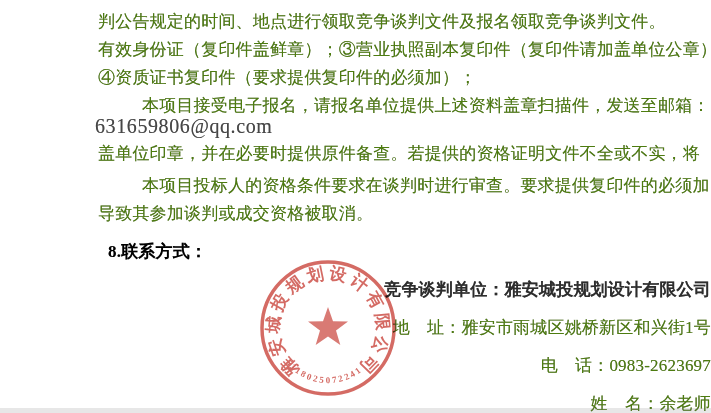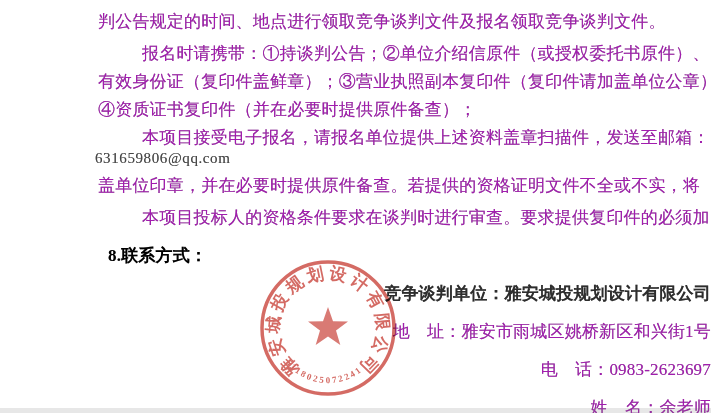--- a/index.html
+++ b/index.html
@@ -13,30 +13,30 @@
   .text-col{
     position:absolute;
     left:98px;top:13px;right:0;
   }
   .line{
     font-size:17px;
     line-height:17px;
     margin-top:11px;
     white-space:nowrap;
     letter-spacing:0.2px;
-    color:#a21caf;
+    color:#4d7c0f;
     text-shadow:0 0 0.5px rgba(70,70,70,0.55);
   }
   .text-col > div:first-of-type{margin-top:0;}
   .indented{margin-left:44px;}
   .gap-lg{margin-top:15px;}
   .email-line{
     margin-left:-3px;
     margin-top:5px;
-    font-size:15px;
+    font-size:20px;
     line-height:15px;
     letter-spacing:0.6px;
     color:#474747;
   }
   .section-heading{
     margin-left:10px;
     margin-top:21px;
     font-weight:bold;
     color:#000000;
   }
@@ -59,27 +59,27 @@
   }
 </style>
 </head>
 <body>
 
 <div class="doc">
 
   <div class="text-col">
 
   <div class="line">判公告规定的时间、地点进行领取竞争谈判文件及报名领取竞争谈判文件。</div>
-      <div class="line indented gap-lg">报名时请携带：①持谈判公告；②单位介绍信原件（或授权委托书原件）、</div>
       <div class="line">有效身份证（复印件盖鲜章）；③营业执照副本复印件（复印件请加盖单位公章）；</div>
-      <div class="line">④资质证书复印件（并在必要时提供原件备查）；</div>
+      <div class="line">④资质证书复印件（要求提供复印件的必须加）；</div>
       <div class="line indented">本项目接受电子报名，请报名单位提供上述资料盖章扫描件，发送至邮箱：</div>
       <div class="line email-line">631659806@qq.com</div>
       <div class="line">盖单位印章，并在必要时提供原件备查。若提供的资格证明文件不全或不实，将</div>
       <div class="line indented gap-lg">本项目投标人的资格条件要求在谈判时进行审查。要求提供复印件的必须加</div>
+      <div class="line">导致其参加谈判或成交资格被取消。</div>
       <div class="line section-heading">8.联系方式：</div>
       <div class="line contact contact-bold">竞争谈判单位：雅安城投规划设计有限公司</div>
       <div class="line contact">地　址：雅安市雨城区姚桥新区和兴街1号</div>
       <div class="line contact">电　话：0983-2623697</div>
       <div class="line contact">姓　名：余老师</div>
     </div>
 
   <svg class="stamp" width="164" height="164" viewBox="-82 -82 164 164">
     <circle r="66" fill="none" stroke-width="3.5" stroke="#cb4a42"></circle>
     <path id="sealNamePath" d="M -28.1 40.1 A 49 49 0 1 1 28.1 40.1" fill="none"></path>

